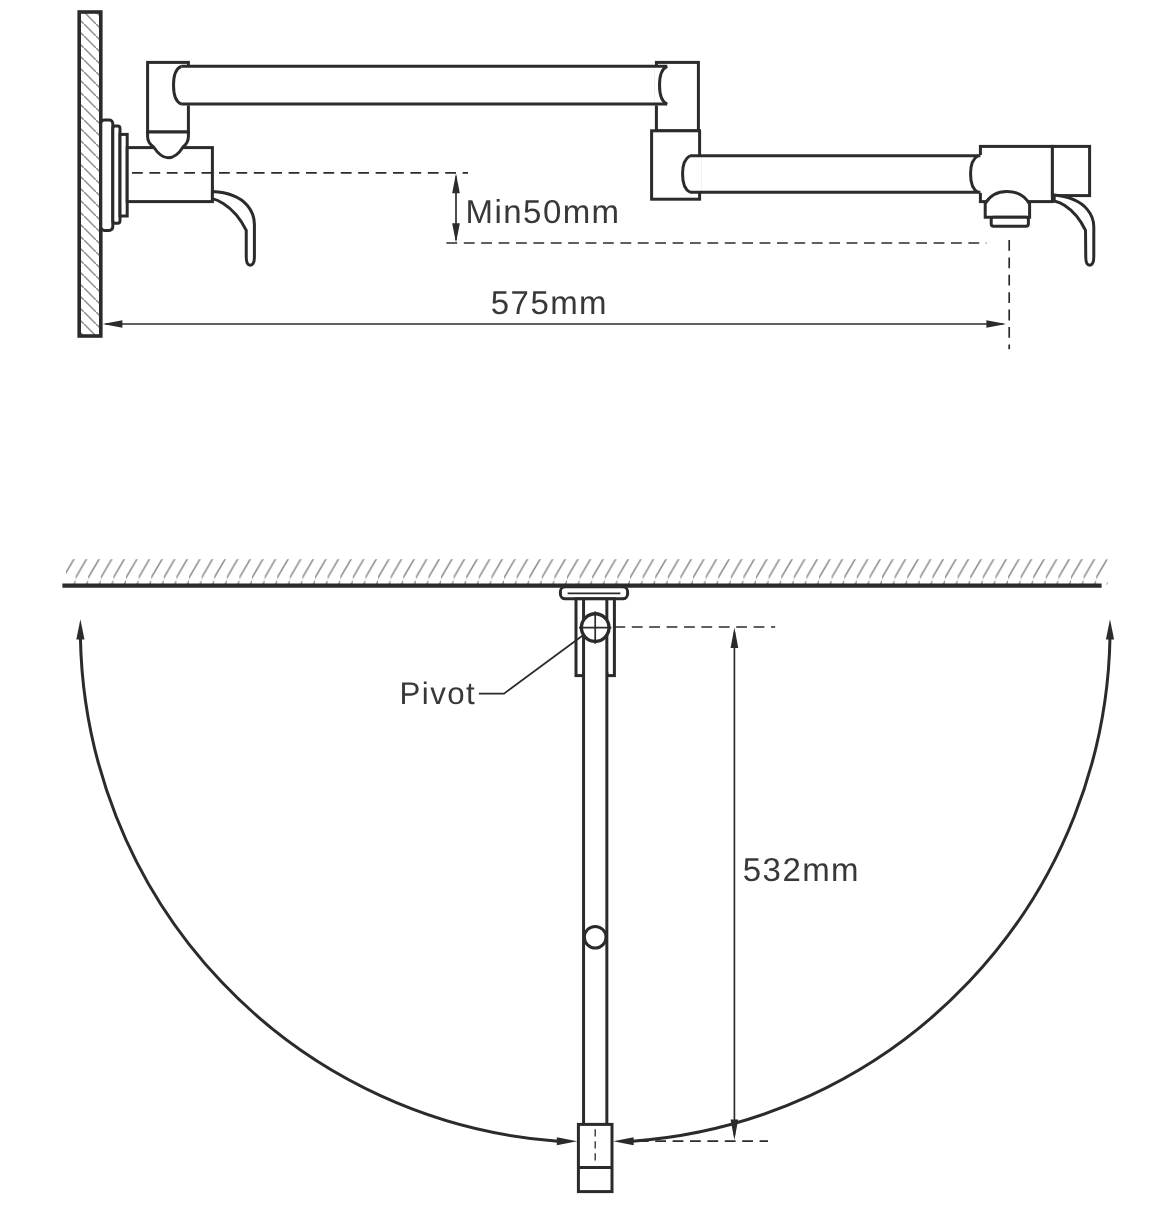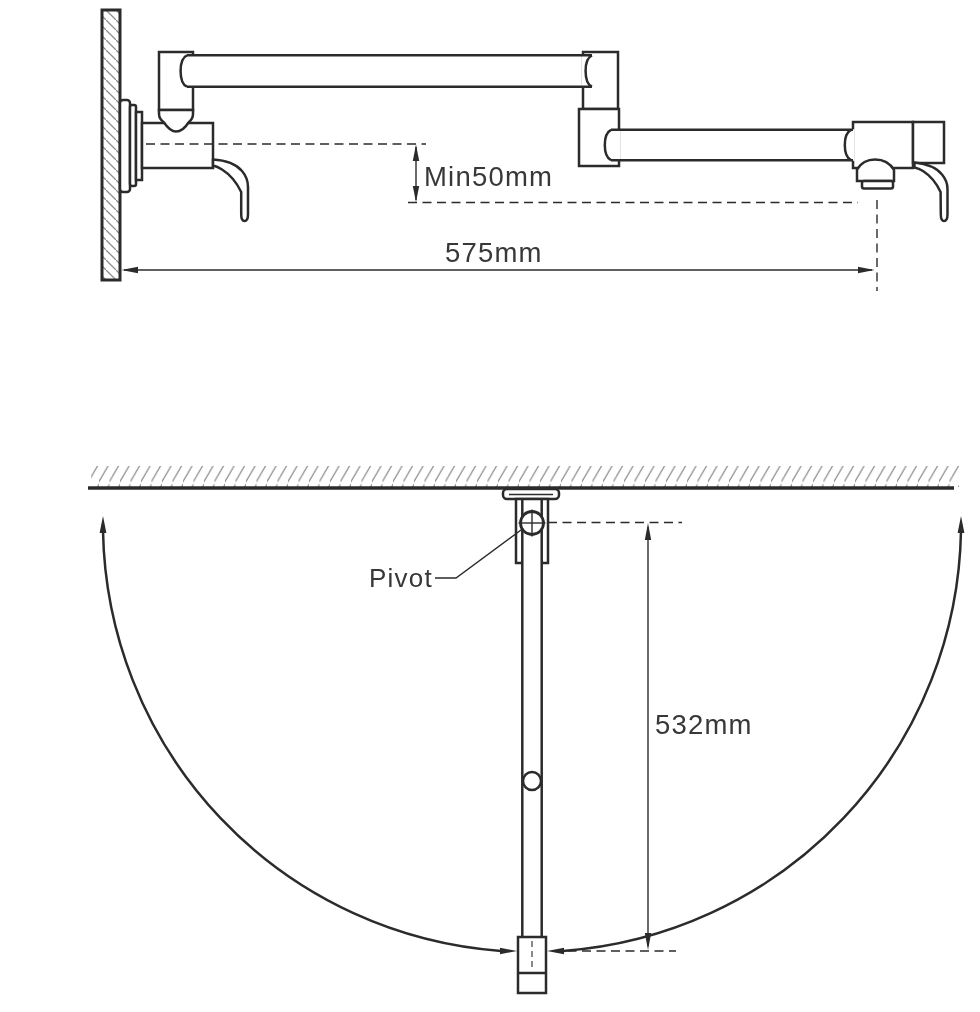--- a/index.html
+++ b/index.html
@@ -7,21 +7,20 @@
     padding: 0;
     background: #ffffff;
     width: 980px;
     height: 1012px;
     overflow: hidden;
   }
   .drawing-wrap {
     width: 888px;
     height: 1012px;
     position: relative;
-    padding-left: 36px;
   }
   svg {
     display: block;
   }
   .outline  { fill: #ffffff; stroke: #2b2b2b; stroke-width: 2.5; }
   .outline-thick { fill: #ffffff; stroke: #2b2b2b; stroke-width: 2.8; }
   .lineonly { fill: none; stroke: #2b2b2b; stroke-width: 2.5; }
   .thin     { fill: none; stroke: #2b2b2b; stroke-width: 1.4; }
   .dashline { fill: none; stroke: #2b2b2b; stroke-width: 1.4; stroke-dasharray: 9 5.5; }
   .centerdash { fill: none; stroke: #2b2b2b; stroke-width: 1.1; stroke-dasharray: 6 4; }

